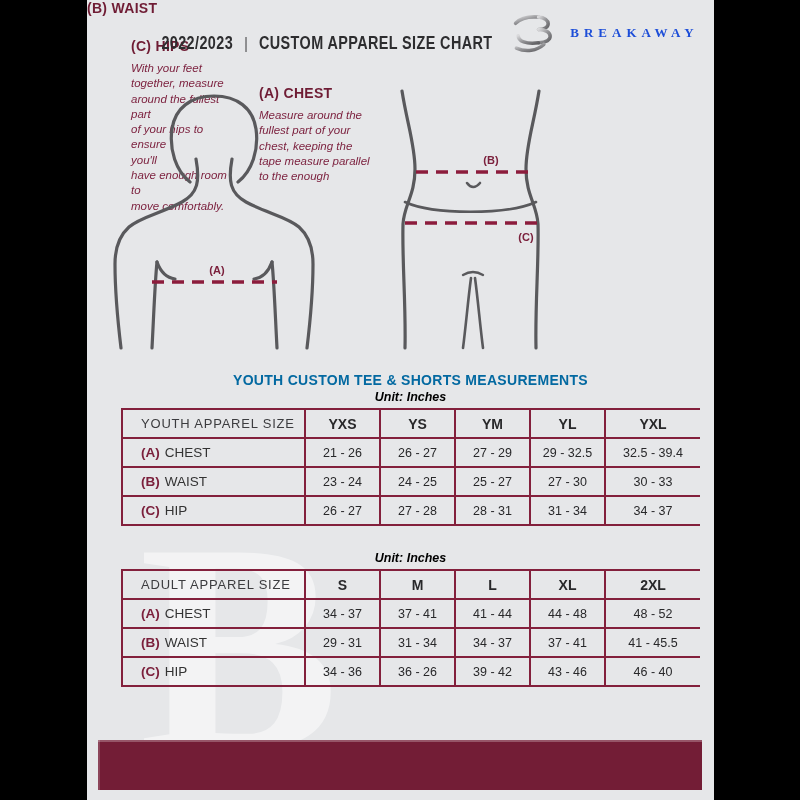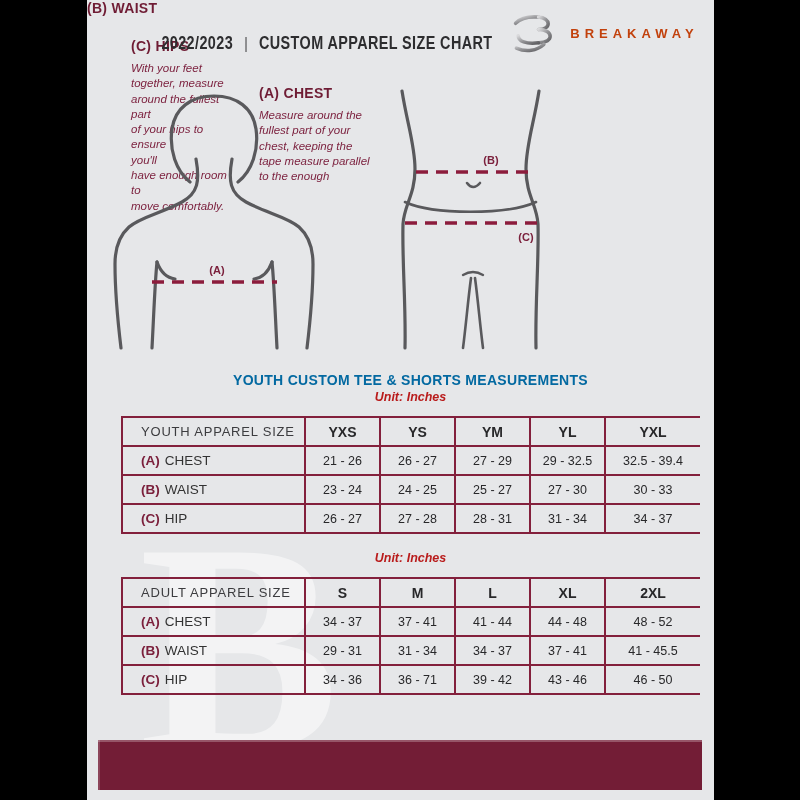--- a/index.html
+++ b/index.html
@@ -38,21 +38,21 @@
     margin:0 -38px;
     white-space:nowrap;
   }
   .hdr-year,.hdr-title{
     font-size:18px; font-weight:800; color:var(--dark);
     letter-spacing:.5px;
   }
   .hdr-pipe{ font-size:17px; font-weight:300; color:#4a4a4c; padding:0 2px;}
   .logo-group{ display:inline-flex; align-items:center; gap:12px; }
   .brand{
-    font-size:13px; font-weight:700; color:#c2410c; letter-spacing:5px;
+    font-size:13px; font-weight:700; color:#1d4ed8; letter-spacing:5px;font-family:Liberation Serif, serif;
   }
   
   .fig{ position:absolute; z-index:1; }
   #fig-upper{ left:25px; top:85px; }
   #fig-lower{ left:306px; top:85px; }
   .note{ position:absolute; z-index:2; }
   .note h3{
     font-size:14px; font-weight:800; color:var(--accent-dark);
     letter-spacing:.3px; margin-bottom:7px;
   }
@@ -61,23 +61,23 @@
     color:#7d2340; line-height:1.33; white-space:pre-line;
   }
   #note-chest{ left:172px; top:85px; width:140px; }
   #notes-right{ left:468px; top:85px; width:152px; }
   #notes-right .gap{ margin-top:22px;margin-left:44px; }
   
   .section{ position:absolute; left:34px; width:579px; text-align:center; z-index:2; }
   #section-youth{ top:372px; }
   #section-adult{ top:549px; }
   .tbl-title{ font-size:14px; font-weight:700; color:#0369a1; letter-spacing:.3px; }
-  .tbl-unit{ font-size:12.5px; font-style:italic; font-weight:600; color:#b91c1c; margin-top:2px; }
+  .tbl-unit{ font-size:12.5px; font-style:italic; font-weight:600; color:#000000; margin-top:2px; }
   .size-table{
-    width:100%; border-collapse:collapse; table-layout:fixed; margin-top:12px;
+    width:100%; border-collapse:collapse; table-layout:fixed; margin-top:4px;
   }
   .size-table th,.size-table td{
     border-top:2px solid var(--rule);
     border-bottom:2px solid var(--rule);
     border-left:2px solid var(--rule);
     height:29px; font-size:12.5px; color:#28282a;
     text-align:center; vertical-align:middle;
     background:transparent;
   }
   .size-table th{ font-size:14px; font-weight:700; }
@@ -280,23 +280,23 @@
           <td class="row-label"><span class="pfx">(B)</span><span>WAIST</span></td>
           <td>29 - 31</td>
           <td>31 - 34</td>
           <td>34 - 37</td>
           <td>37 - 41</td>
           <td>41 - 45.5</td>
         </tr>
         <tr>
           <td class="row-label"><span class="pfx">(C)</span><span>HIP</span></td>
           <td>34 - 36</td>
-          <td>36 - 71</td>
+          <td>36 - 26</td>
           <td>39 - 42</td>
           <td>43 - 46</td>
-          <td>46 - 50</td>
+          <td>46 - 40</td>
         </tr>
       </tbody>
     </table>
   </div>
 
   <div class="footer-bar"></div>
 </div>
 
 </body></html>

